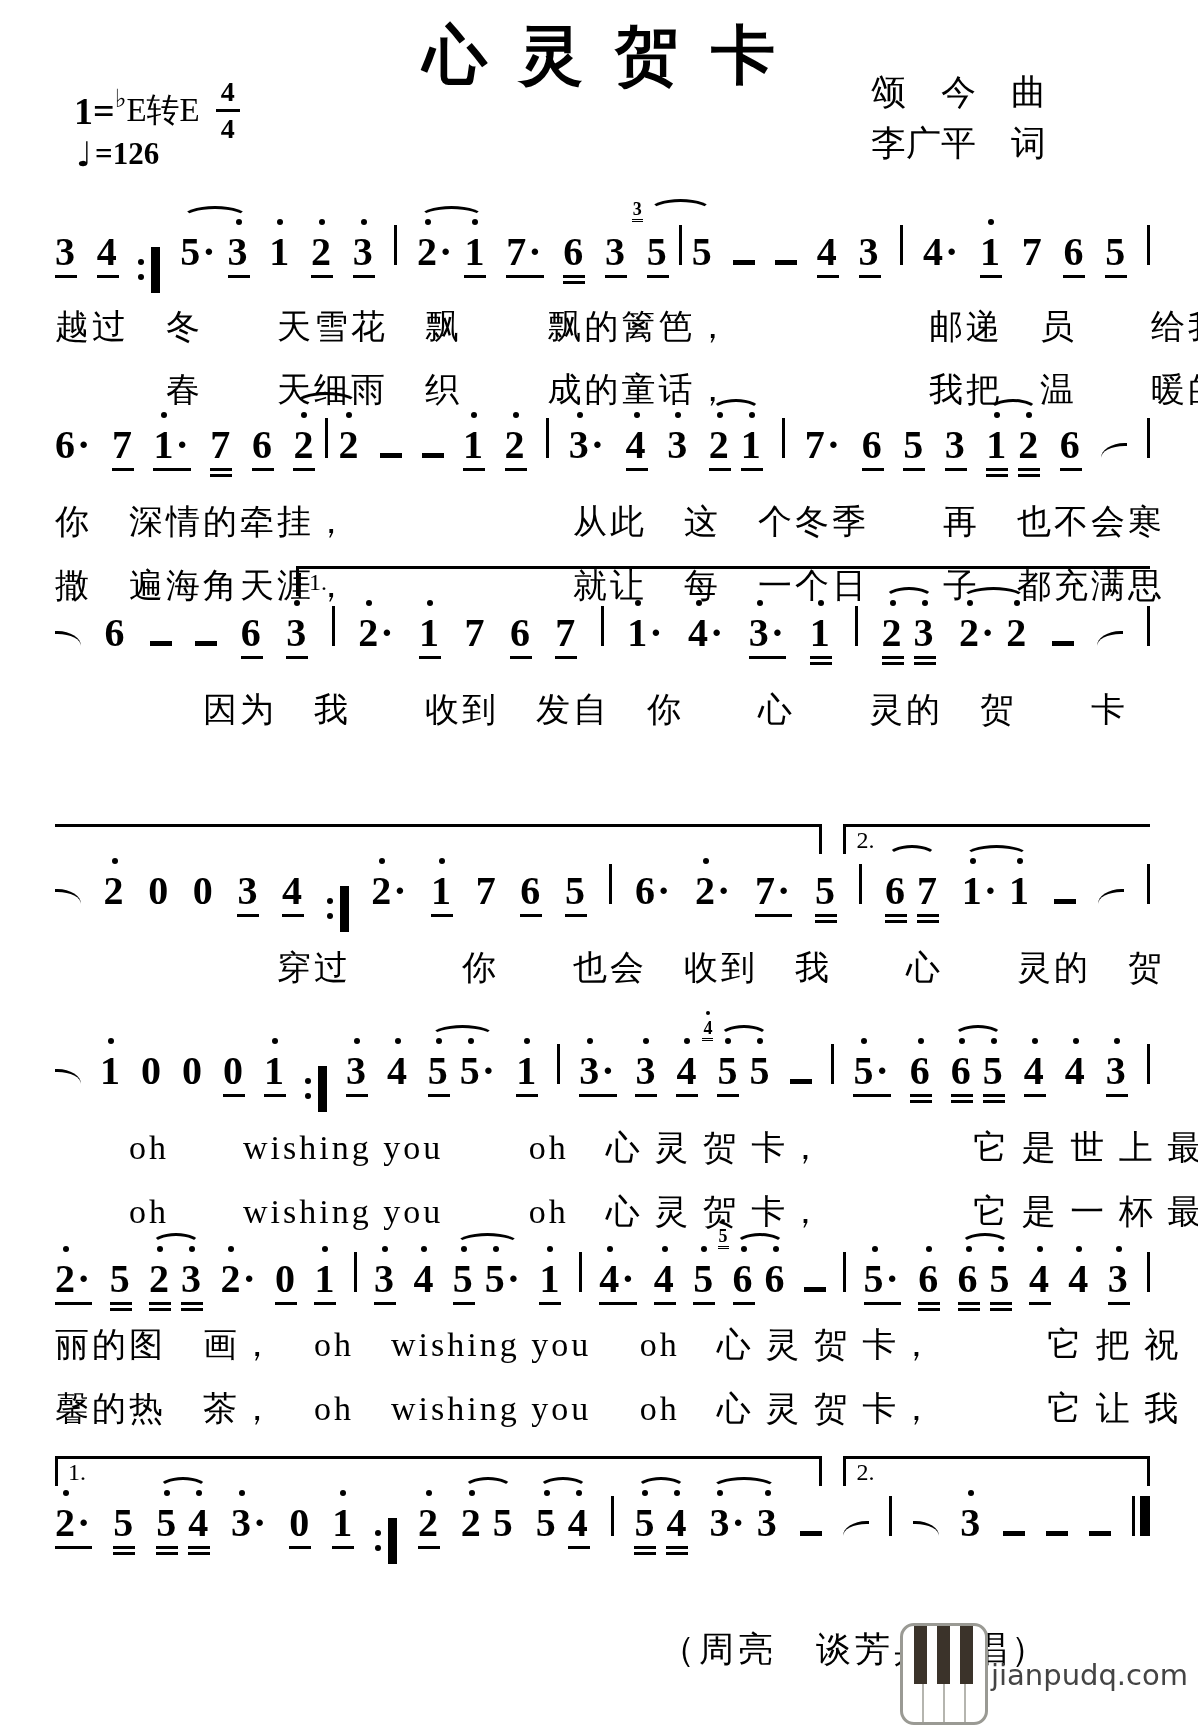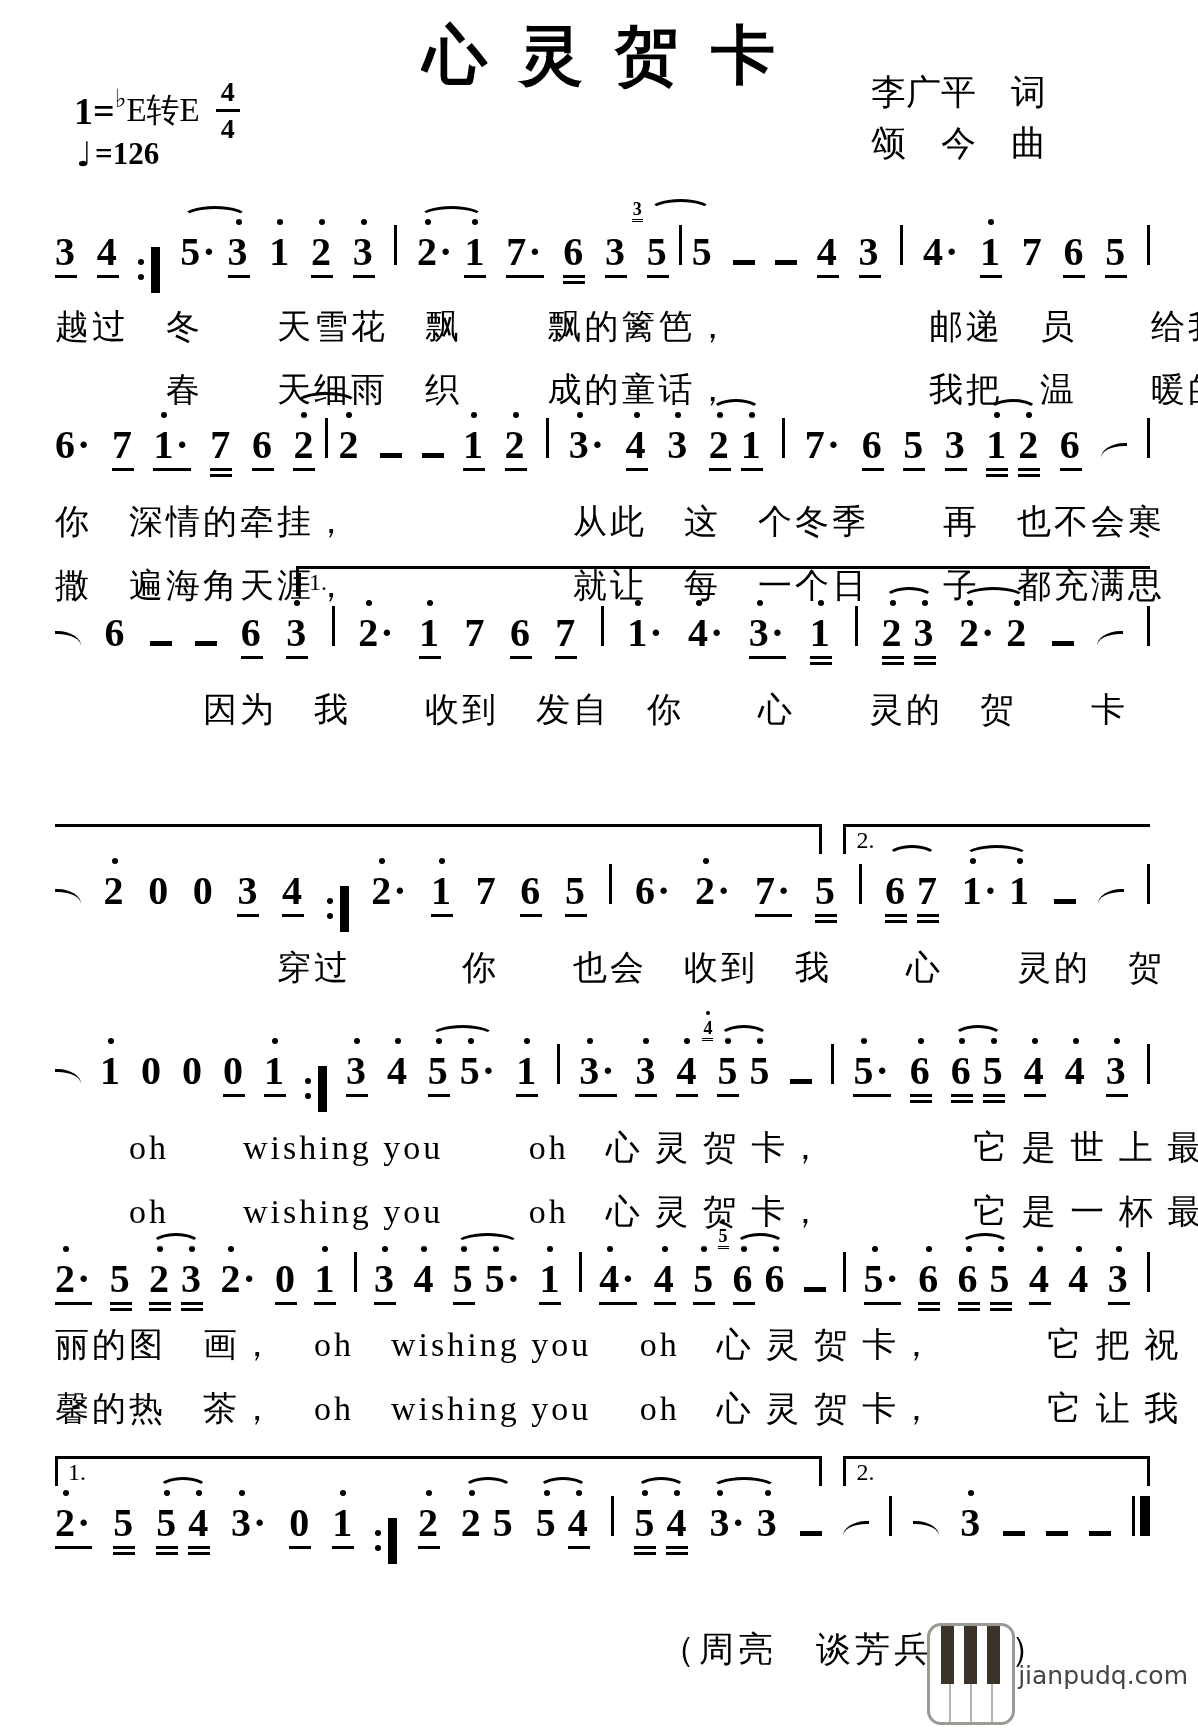--- a/index.html
+++ b/index.html
@@ -72,21 +72,21 @@
   .piano .bk:nth-of-type(1){left:11px;}
   .piano .bk:nth-of-type(2){left:34px;}
   .piano .bk:nth-of-type(3){left:57px;}
   .piano .sep{position:absolute;bottom:0;width:2px;height:38px;background:#b5b5af;}
   .piano .sep:nth-of-type(4){left:19px;}
   .piano .sep:nth-of-type(5){left:40px;}
   .piano .sep:nth-of-type(6){left:61px;}
   .wm-text{display:flex;flex-direction:column;margin-left:3px;}
   .wm-brand{font-family:"DejaVu Sans",sans-serif;font-weight:bold;font-size:46px;line-height:1;
             color:#1e1e1e;letter-spacing:2px;}
-  .wm-site{font-family:"DejaVu Sans",sans-serif;font-size:25px;color:#444;align-self:flex-end;margin-top:2px;}
+  .wm-site{font-family:"DejaVu Sans",sans-serif;font-size:29px;color:#444;align-self:flex-end;margin-top:2px;}
 </style>
 </head>
 <body>
 
 <div class="page">
 
   <h1 class="title">心灵贺卡</h1>
 
   <div class="keysig">
     <span class="one">1=</span>
@@ -98,22 +98,22 @@
       <b>4</b>
     </span>
   </div>
 
   <div class="tempo">
     <span class="qn">♩</span>
     <span>=126</span>
   </div>
 
   <div class="credits">
+    <div>颂　今　曲</div>
     <div>李广平　词</div>
-    <div>颂　今　曲</div>
   </div>
 
   <div id="systems">
       <div class="system">
         <div class="nrow">
           <span class="note u1"><span class="nt">3</span></span>
           <span class="note u1"><span class="nt">4</span></span>
           <span class="rpt">
             <span class="rdots">
               <i class="rd"></i>

